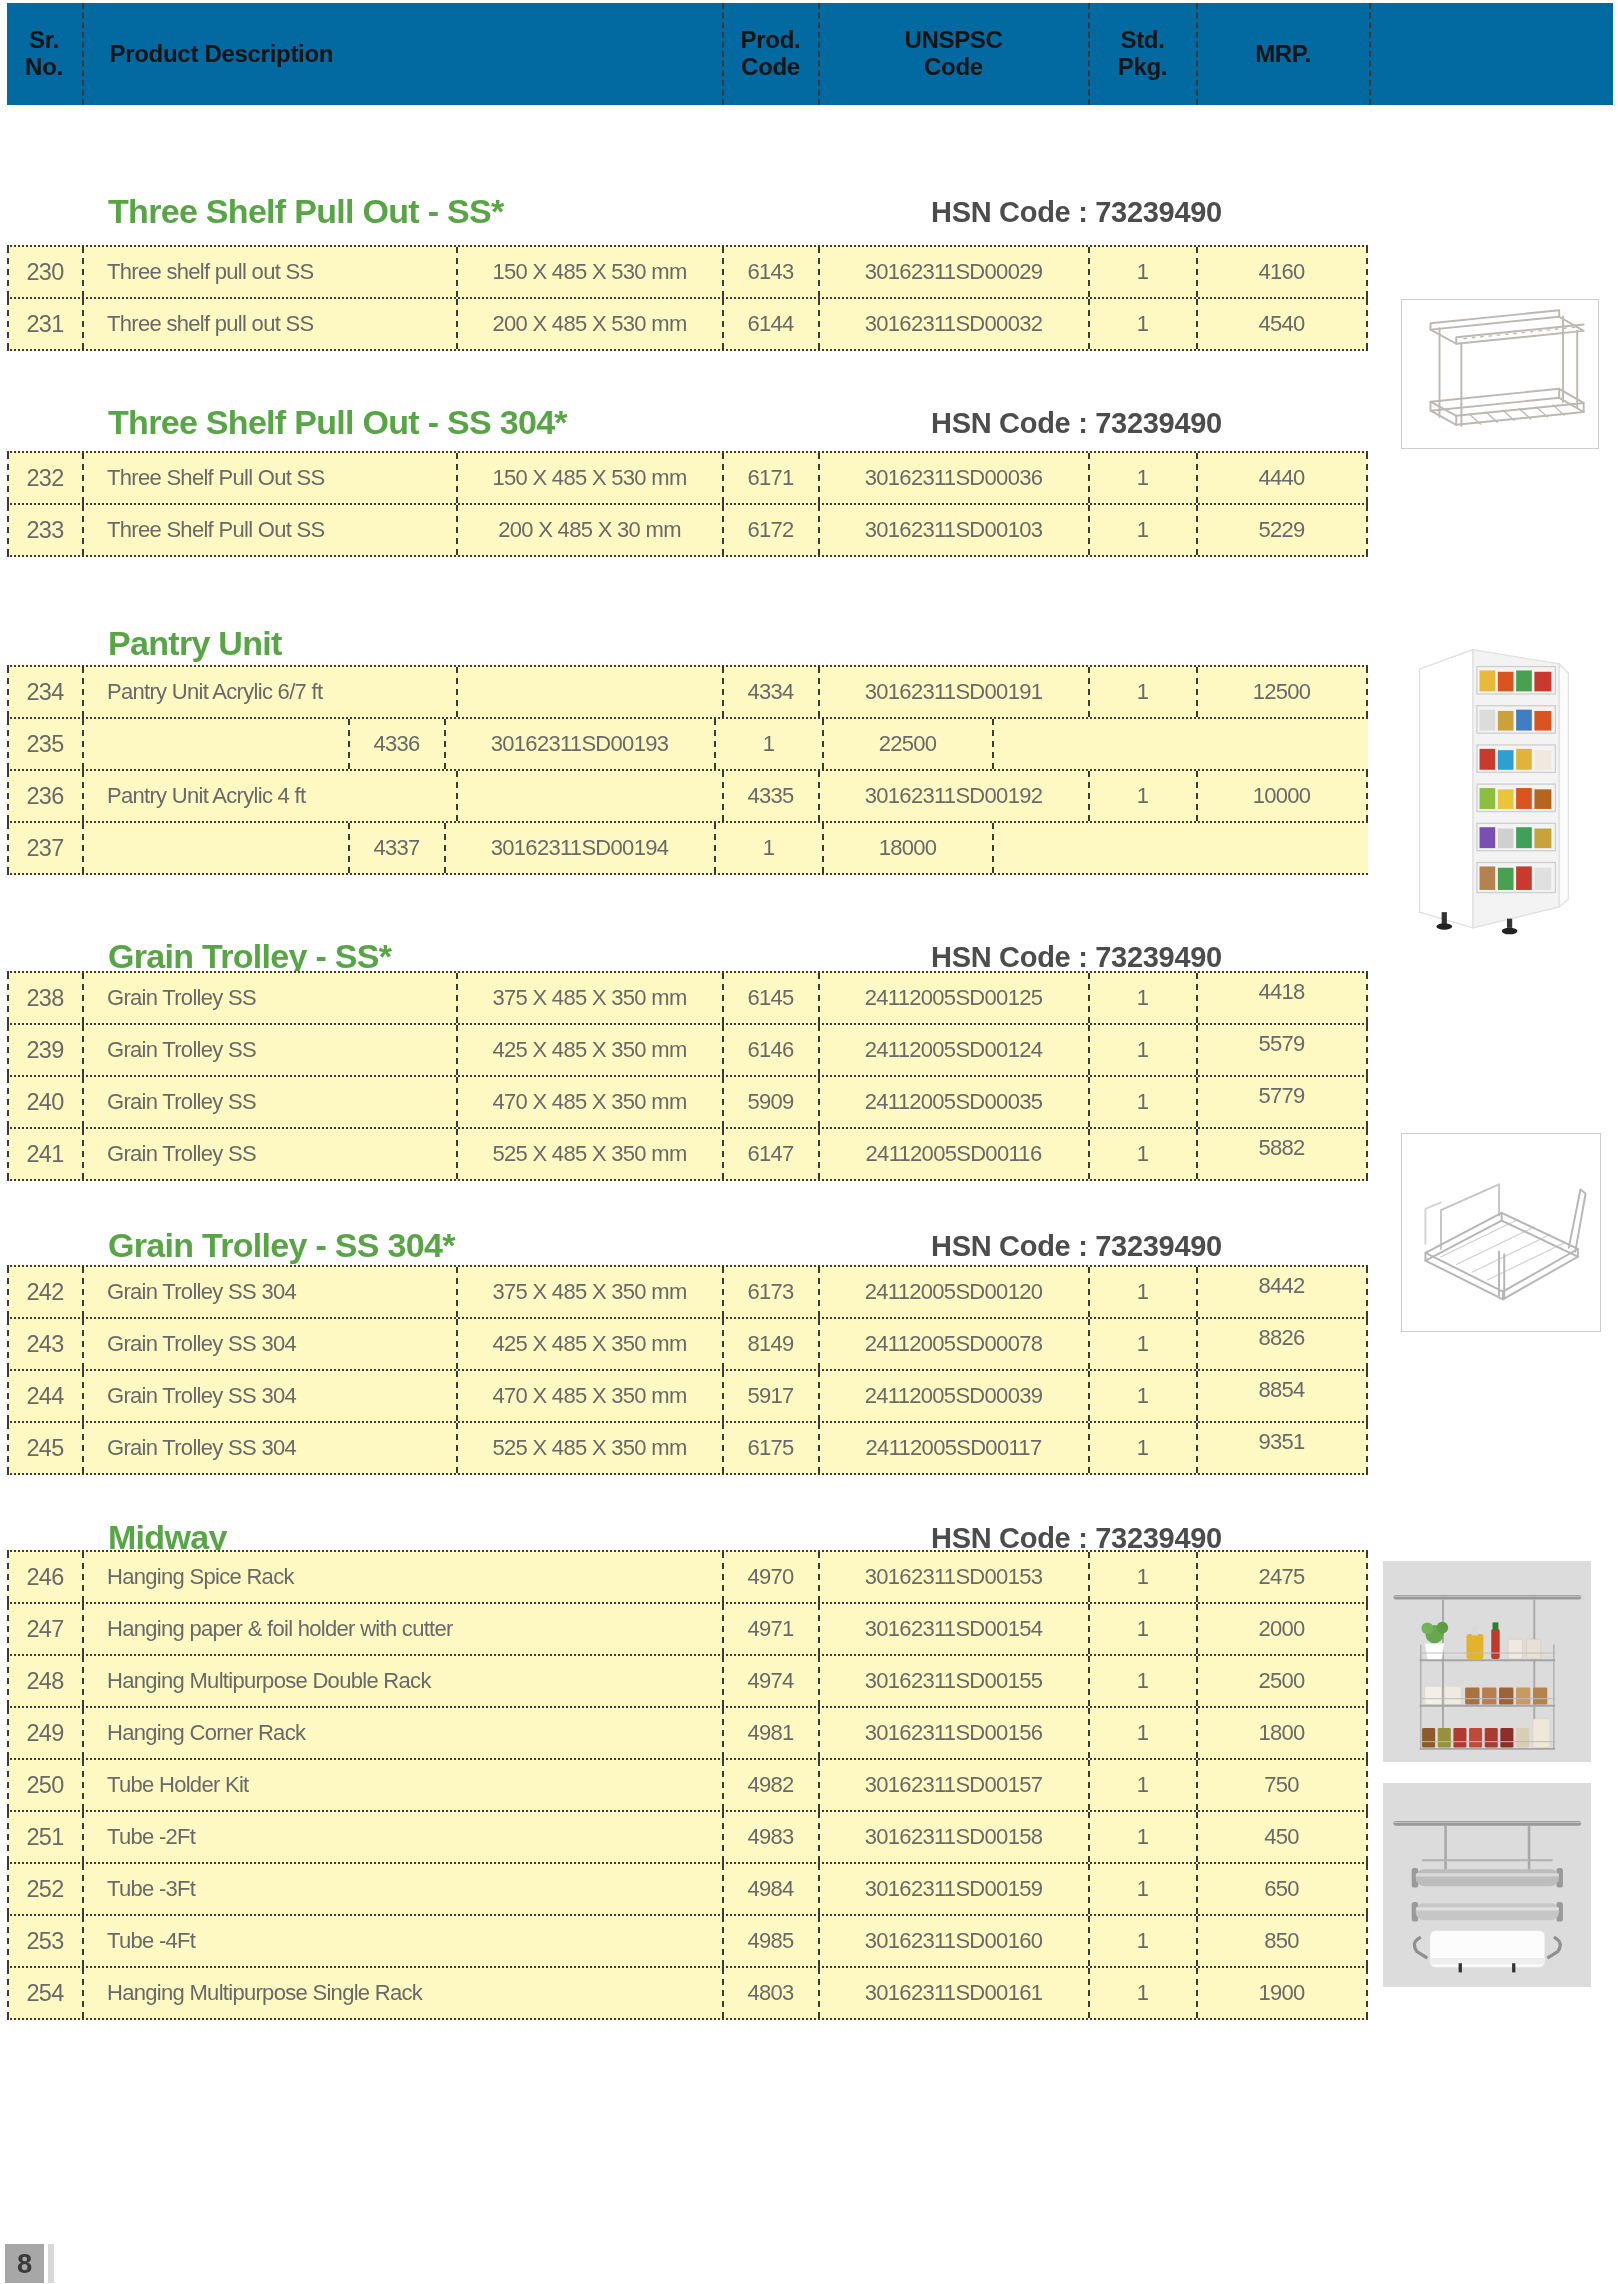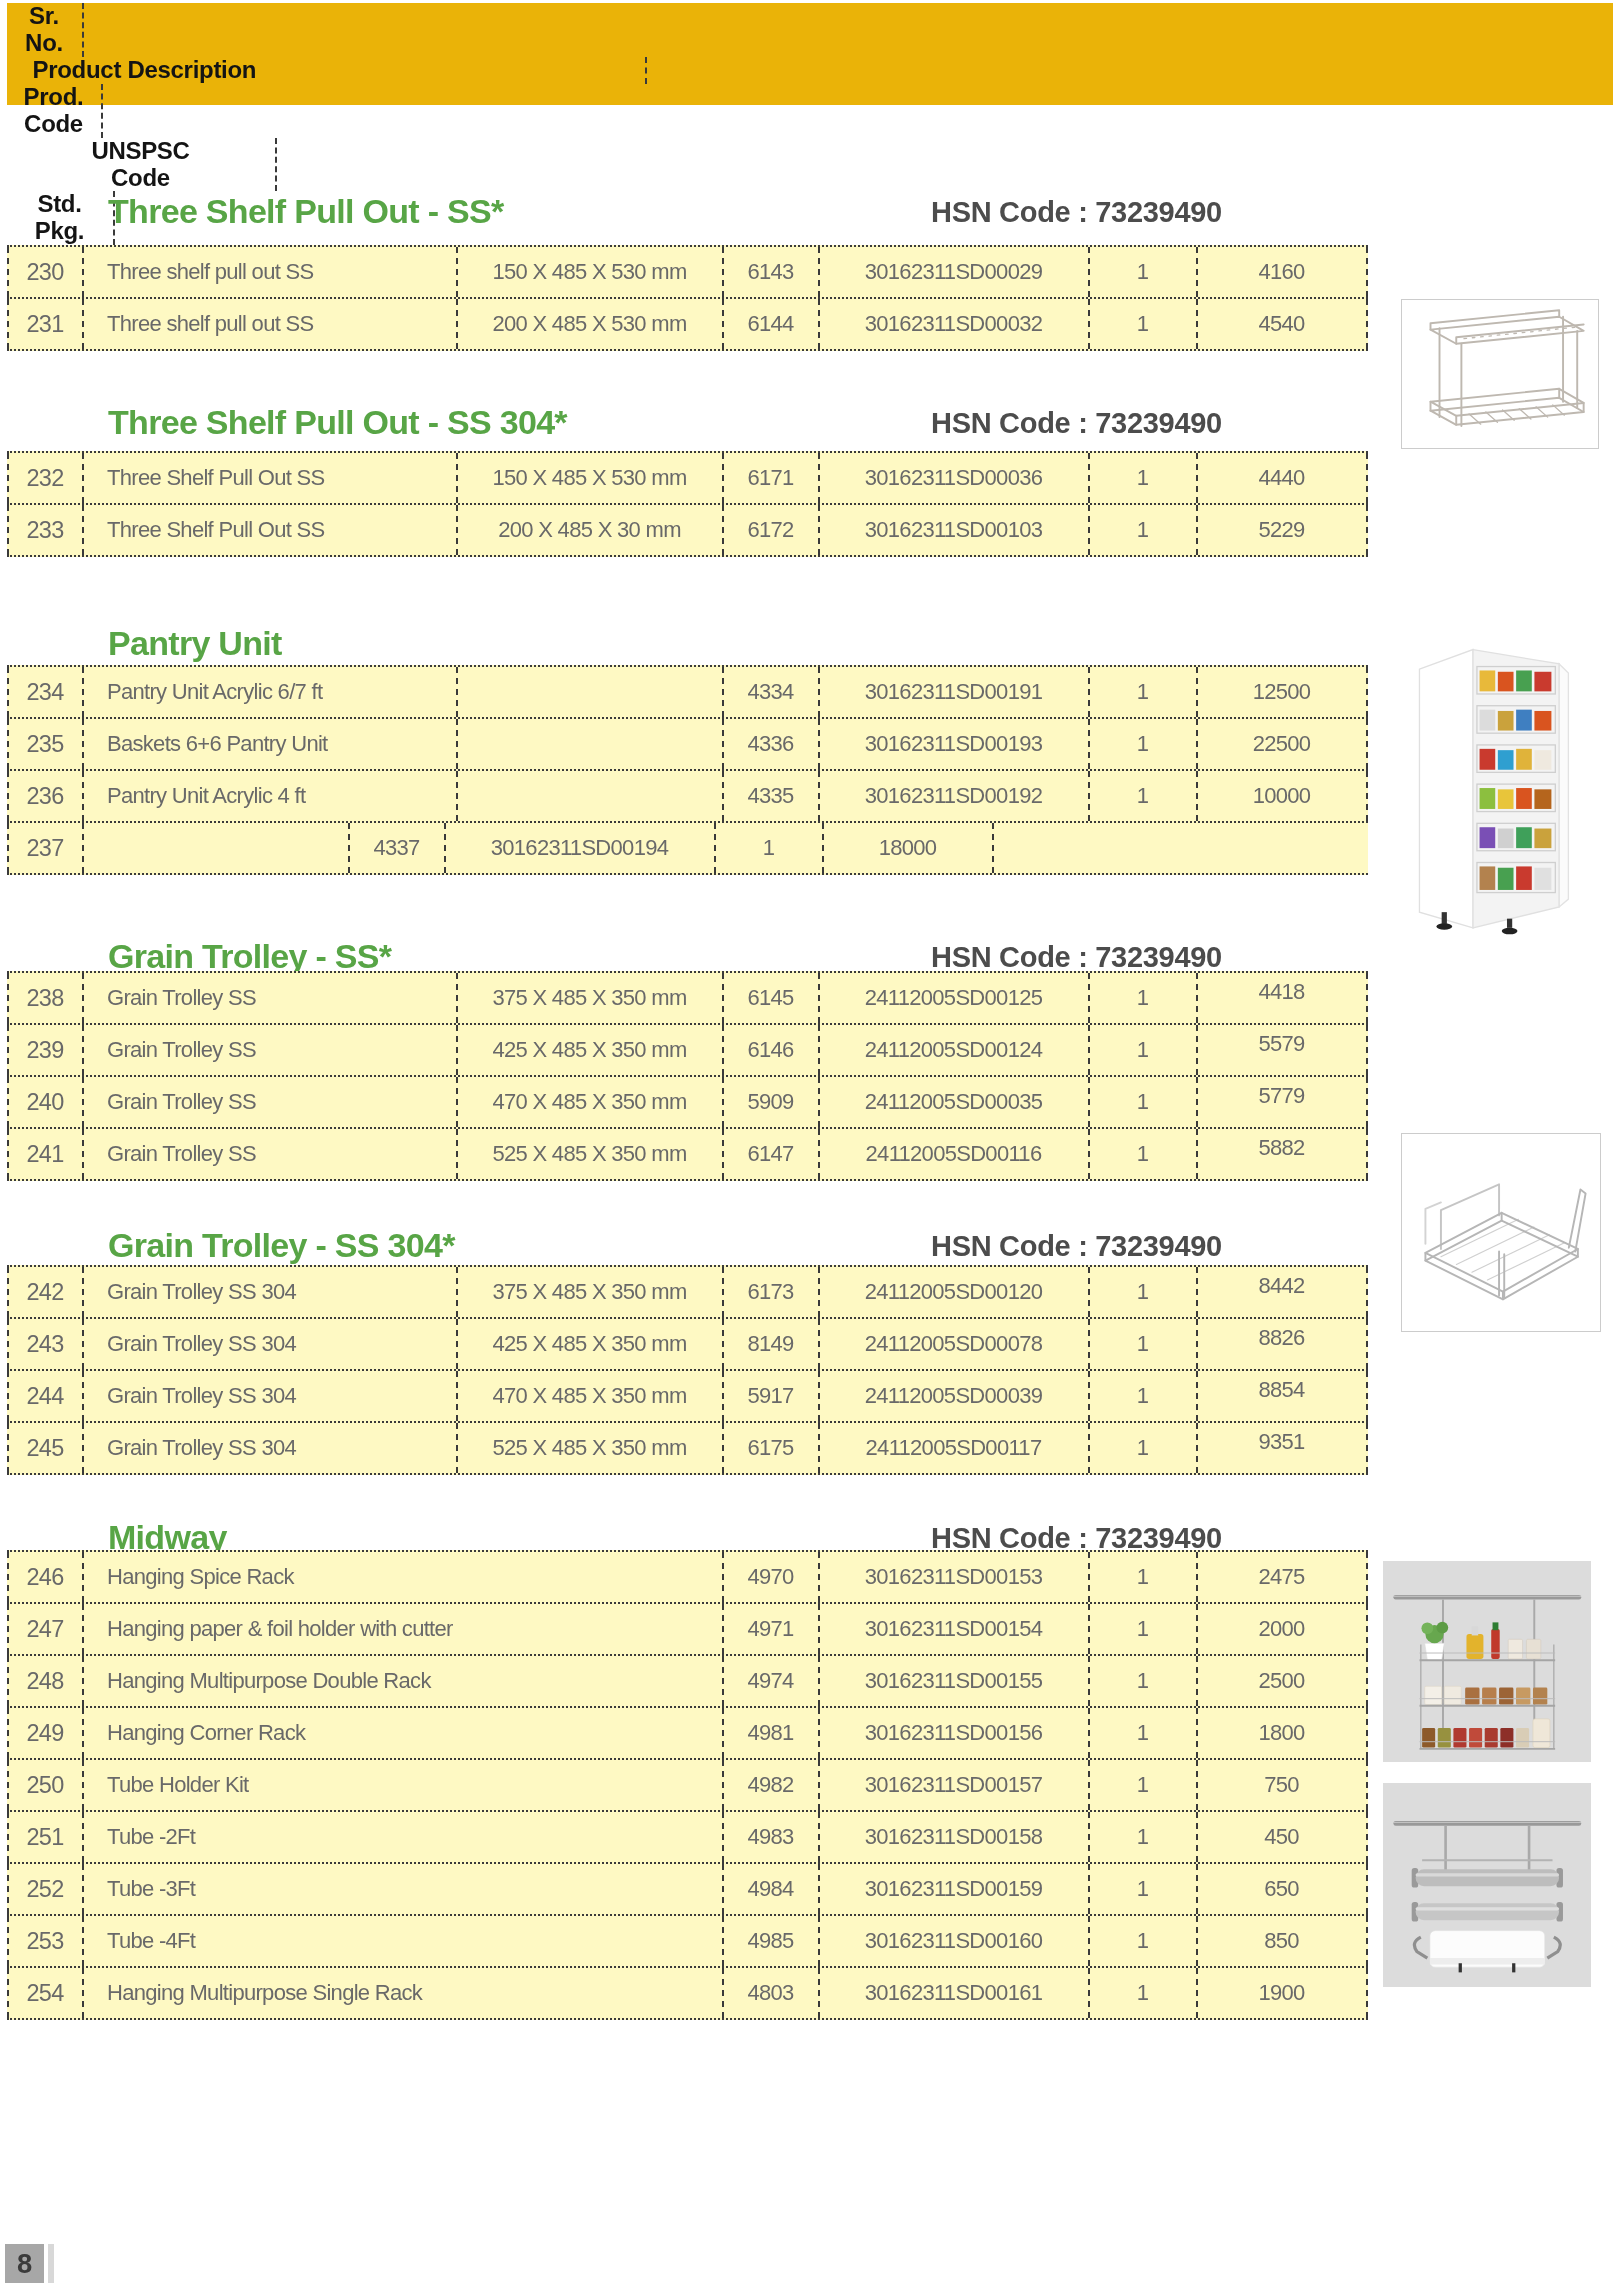--- a/index.html
+++ b/index.html
@@ -1,20 +1,20 @@
 <!DOCTYPE html>
 <html style="font-size:10.4px"><head>
 <meta charset="utf-8">
 <style>
   html,body{margin:0;padding:0;background:#ffffff;}
   .page{position:relative;width:1619px;height:2284px;background:#ffffff;overflow:hidden;
         font-family:"Liberation Sans", sans-serif;}
 
   
-  .header{position:absolute;left:6.5px;top:3.3px;width:1606px;height:102px;background:#eab308;display:flex;flex-direction:column;}
+  .header{position:absolute;left:6.5px;top:3.3px;width:1606px;height:102px;background:#0369a1;display:flex;}
   .hcell{box-sizing:border-box;display:flex;align-items:center;justify-content:center;
          font-weight:bold;color:#141414;font-size:24px;line-height:1.12;letter-spacing:-0.3px;
          white-space:pre-line;text-align:center;border-right:2px dashed #3a3a3a;}
   .hcell:last-child{border-right:none;}
   .h-sr{width:77px;}
   .h-desc{width:640px;justify-content:flex-start;padding-left:26px;text-align:left;}
   .h-prod{width:96px;}
   .h-unspsc{width:270px;}
   .h-pkg{width:108px;}
   .h-mrp{width:173px;}
@@ -129,21 +129,20 @@
         <div class="cell c-sr">234</div>
         <div class="cell c-desc">Pantry Unit Acrylic 6/7 ft</div>
         <div class="cell c-size"></div>
         <div class="cell c-prod">4334</div>
         <div class="cell c-unspsc">30162311SD00191</div>
         <div class="cell c-pkg">1</div>
         <div class="cell c-mrp">12500</div>
       </div>
       <div class="prow">
         <div class="cell c-sr">235</div>
-        <div class="cell c-desc">Baskets 6+6 Pantry Unit</div>
         <div class="cell c-size"></div>
         <div class="cell c-prod">4336</div>
         <div class="cell c-unspsc">30162311SD00193</div>
         <div class="cell c-pkg">1</div>
         <div class="cell c-mrp">22500</div>
       </div>
       <div class="prow">
         <div class="cell c-sr">236</div>
         <div class="cell c-desc">Pantry Unit Acrylic 4 ft</div>
         <div class="cell c-size"></div>

